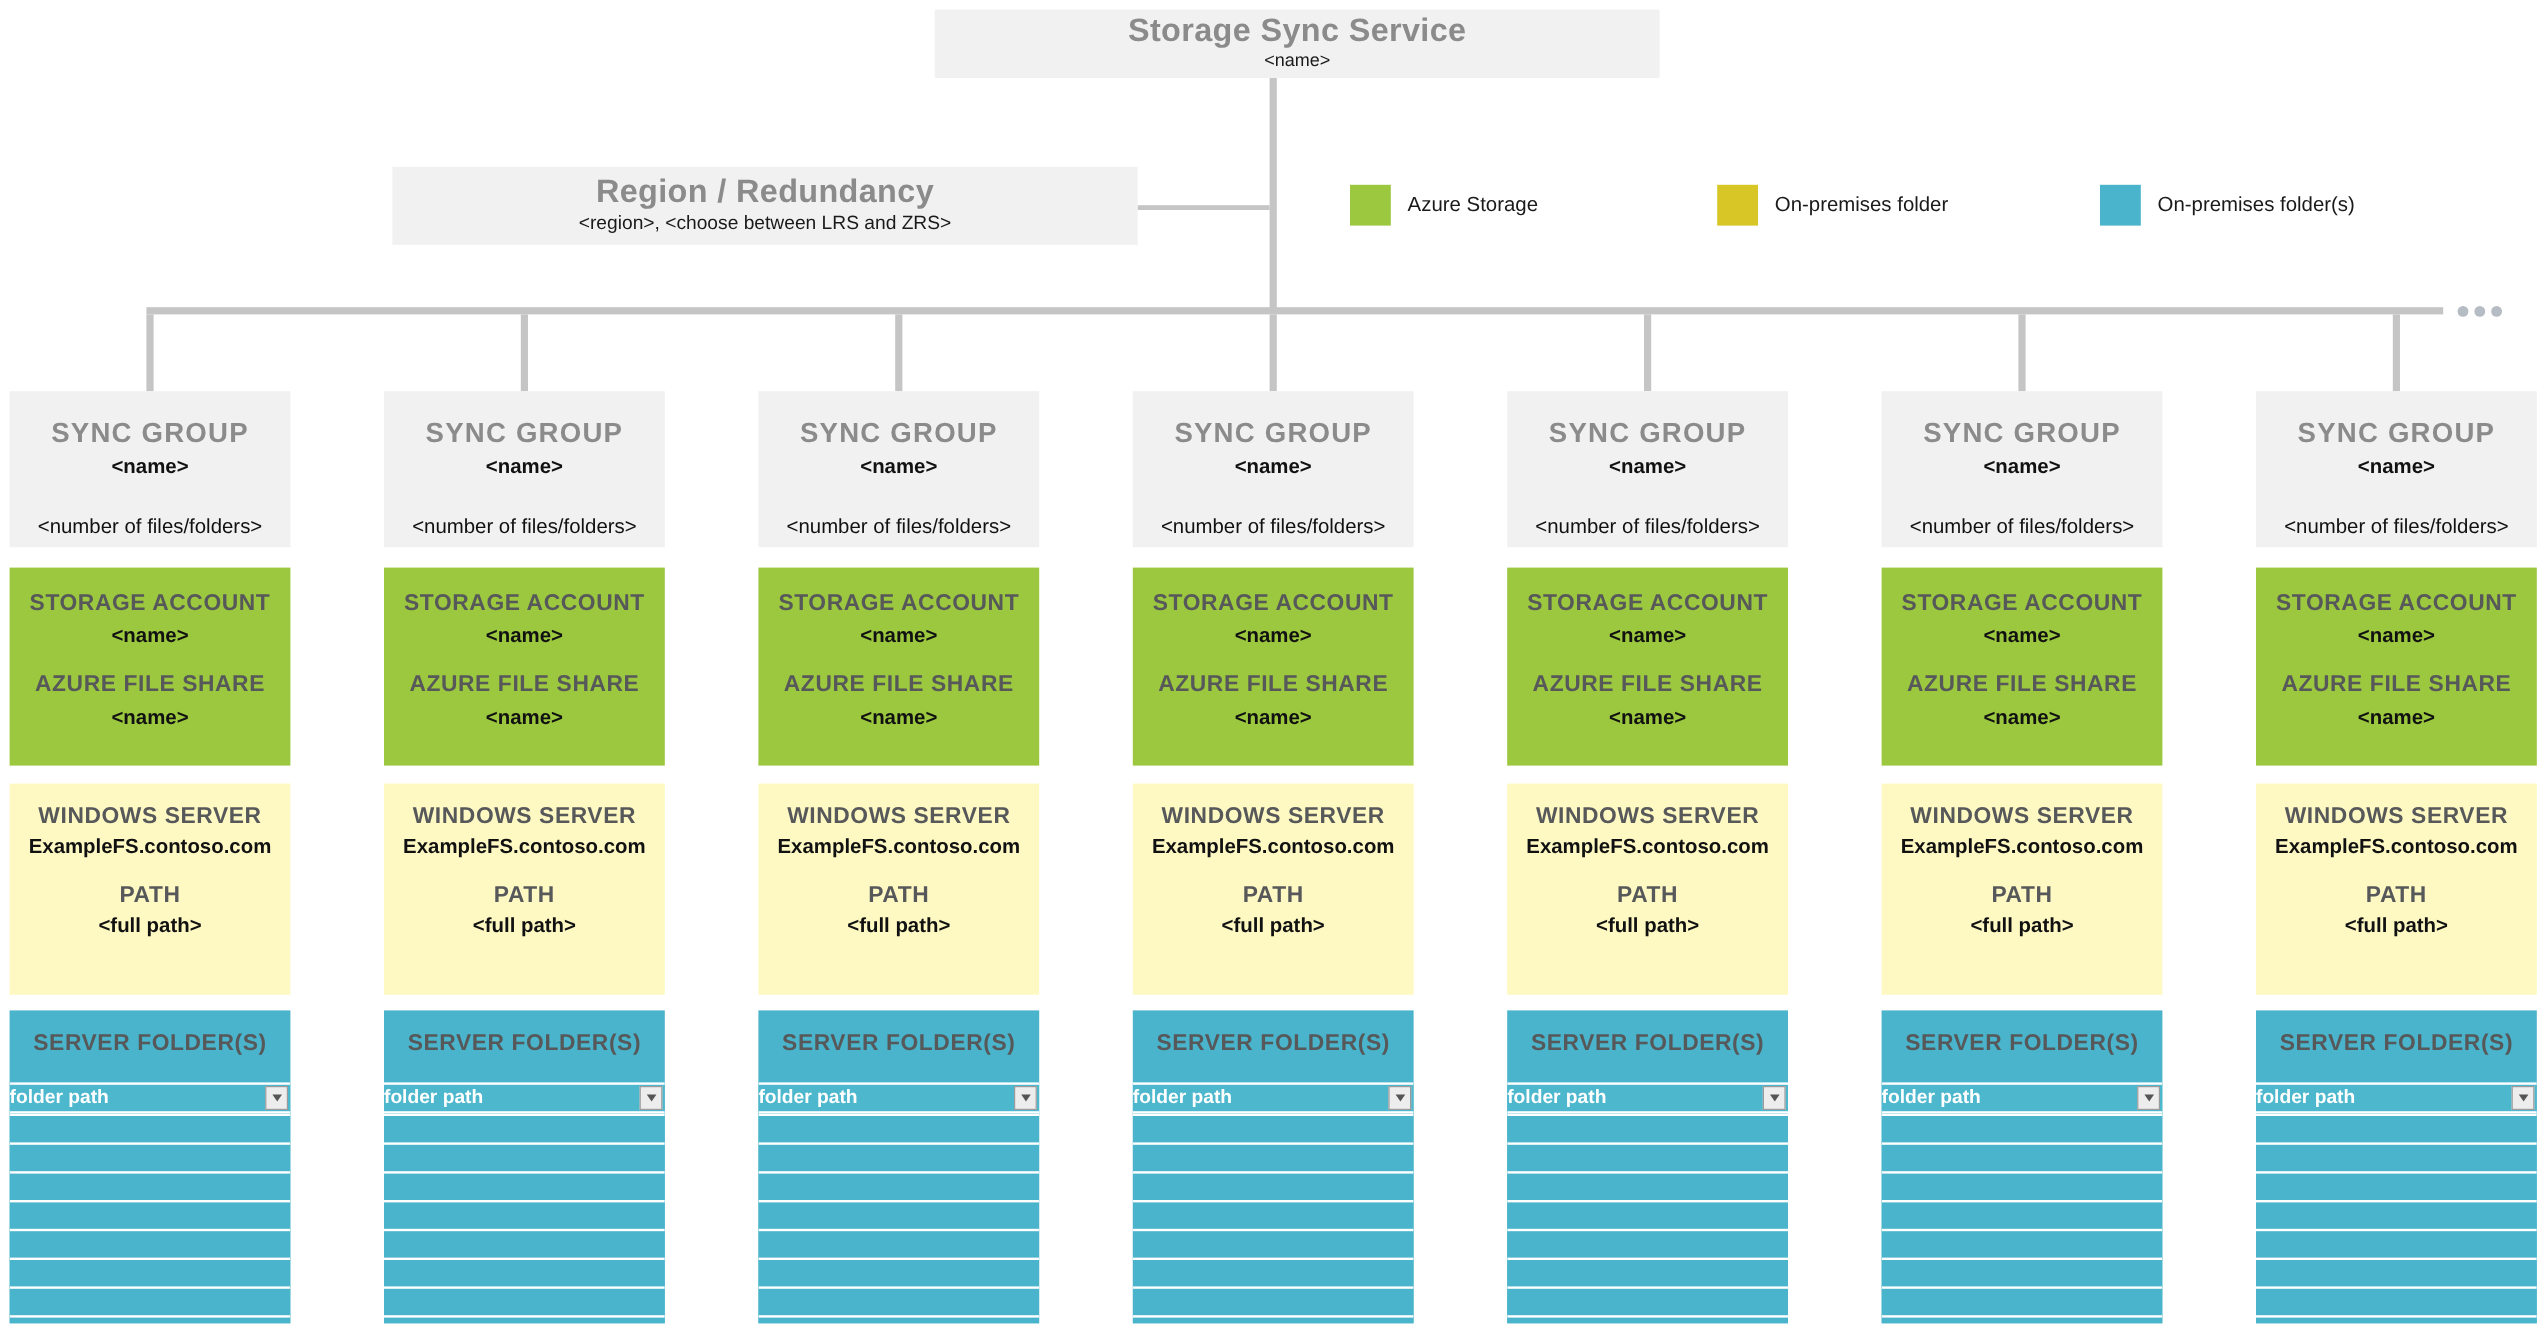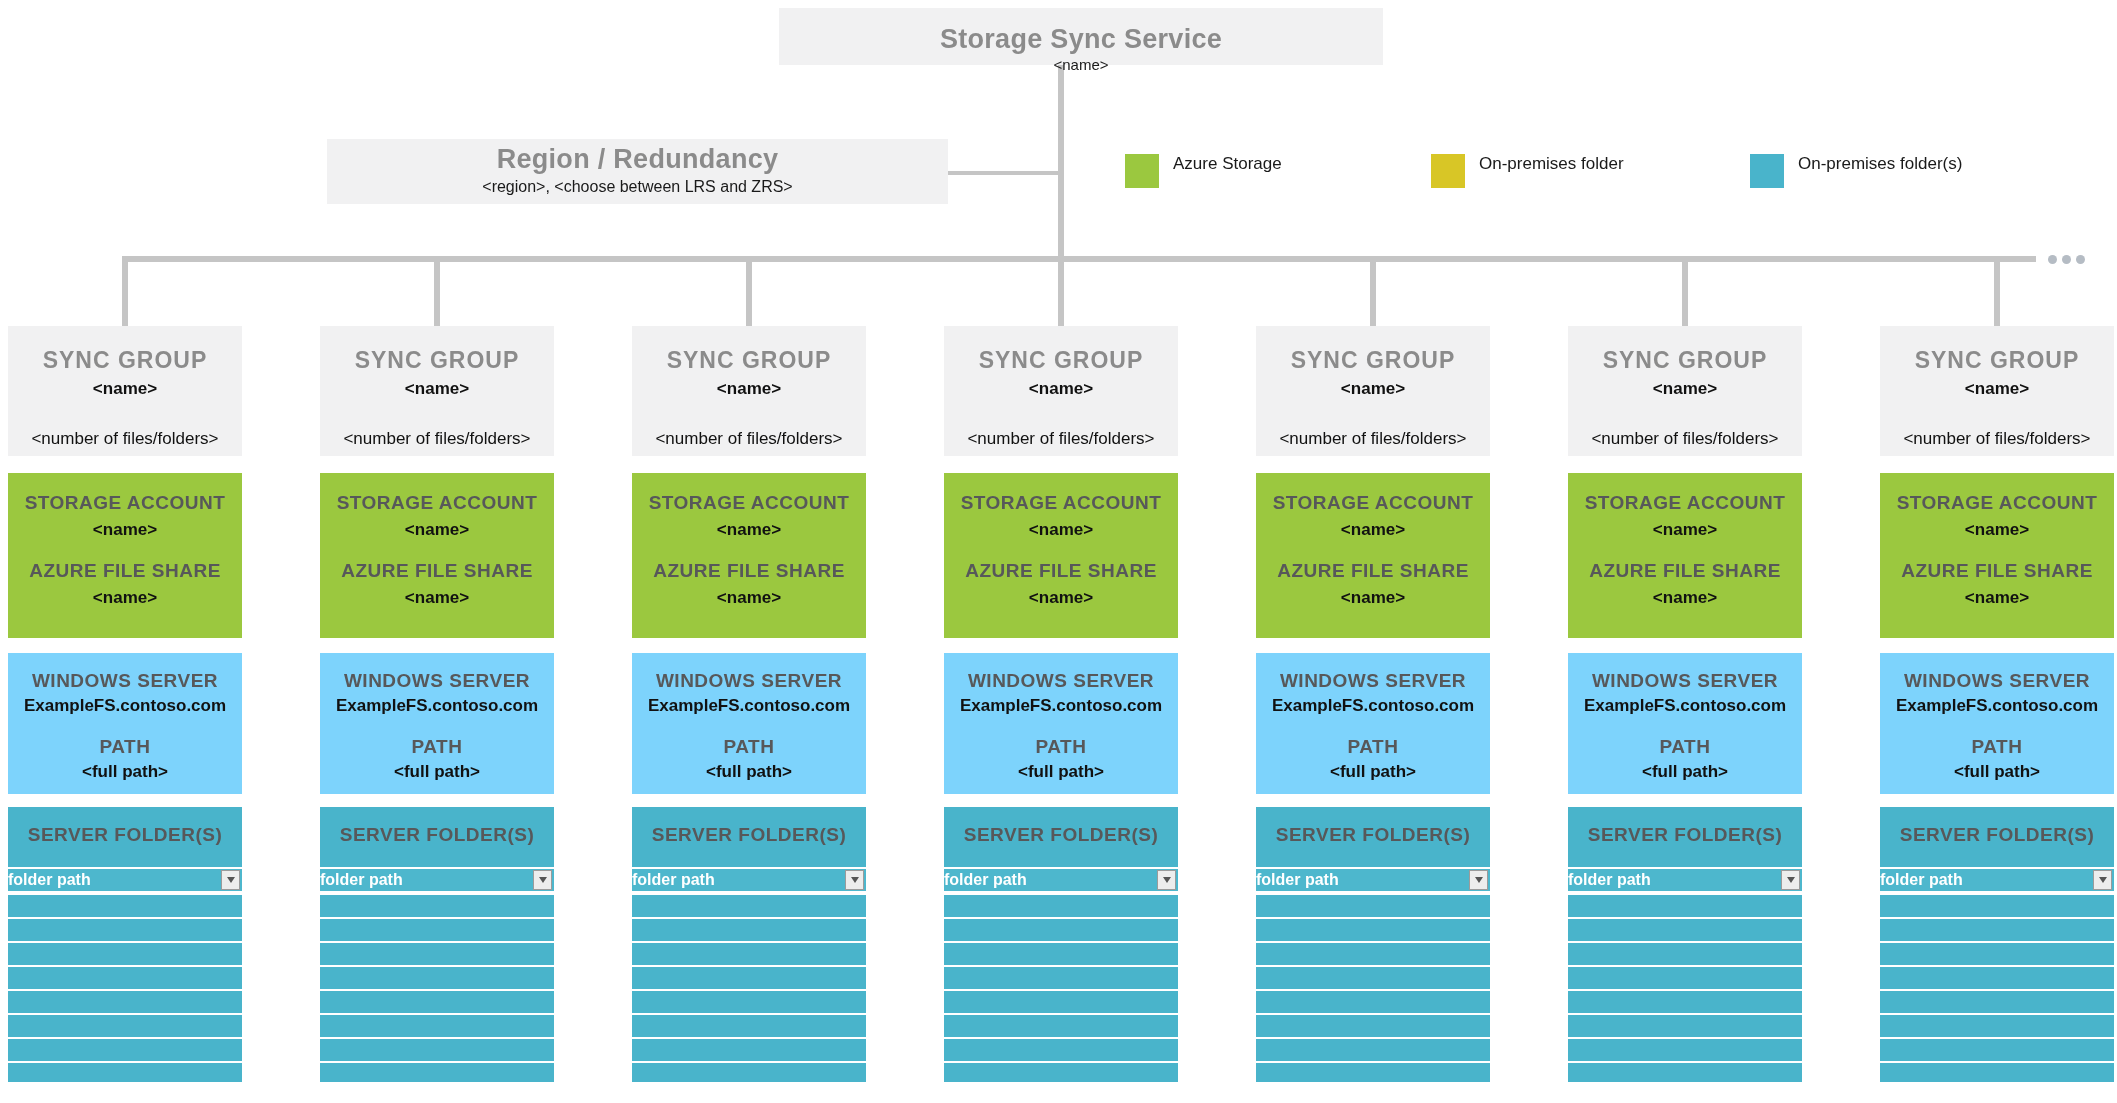--- a/index.html
+++ b/index.html
@@ -9,40 +9,40 @@
   
   .line{position:absolute;background:#c5c5c5;}
   .trunk{left:1058px;top:65px;width:6px;height:193px;}
   .main-h{left:122px;top:256px;width:1914px;height:6px;}
   .drop{top:262px;width:6px;height:64px;}
   .region-conn{left:948px;top:171px;width:110px;height:4px;}
   .dot{position:absolute;top:255px;width:9px;height:9px;border-radius:50%;background:#b5bcc4;}
 
   
   .gray-box{position:absolute;background:#f1f1f2;text-align:center;}
-  .sss-box{left:779px;top:8px;width:604px;height:57px;padding-top:16px;box-sizing:border-box;}
+  .sss-box{left:779px;top:8px;width:604px;height:57px;padding-top:2px;box-sizing:border-box;}
   .region-box{left:327px;top:139px;width:621px;height:65px;padding-top:5px;box-sizing:border-box;}
   .h1{font-size:27px;font-weight:bold;color:#8b8b8b;line-height:31px;letter-spacing:.3px;}
   .sub-sm{font-size:15px;color:#1a1a1a;line-height:19px;}
   .sub-md{font-size:16px;color:#1a1a1a;line-height:23px;}
 
   
-  .legend-item{position:absolute;top:154px;height:34px;display:flex;gap:14px;}
+  .legend-item{position:absolute;top:154px;height:34px;display:flex;align-items:center;gap:14px;}
   .sq{width:34px;height:34px;flex:0 0 auto;}
   .sq-green{background:#9bc83f;}
   .sq-yellow{background:#d8c626;}
   .sq-teal{background:#49b4cb;}
   .legend-label{font-size:17px;color:#1a1a1a;white-space:nowrap;}
 
   
   .column{position:absolute;top:326px;width:234px;}
   .box{box-sizing:border-box;width:234px;text-align:center;overflow:hidden;}
   .sync-box{height:130px;background:#f1f1f2;padding-top:20px;}
   .green-box{height:165px;background:#9bc83f;margin-top:17px;padding-top:18px;}
-  .yellow-box{height:141px;background:#7dd3fc;margin-top:15px;padding-top:16px;}
+  .yellow-box{height:176px;background:#fef9c3;margin-top:15px;padding-top:16px;}
   .teal-box{height:275px;background:#49b4cb;margin-top:13px;padding-top:16px;}
 
   .h-col{font-size:23px;font-weight:bold;color:#8b8b8b;line-height:28px;letter-spacing:1px;}
   .h-box{font-size:19px;font-weight:bold;color:#57585a;line-height:24px;letter-spacing:.5px;}
   .name-b{font-size:17px;font-weight:bold;color:#111;line-height:22px;margin-top:4px;}
   .count{font-size:17px;color:#111;line-height:22px;margin-top:28px;}
   .gap-t{margin-top:18px;}
   .host{font-size:17px;font-weight:bold;color:#111;line-height:22px;margin-top:2px;}
 
   

